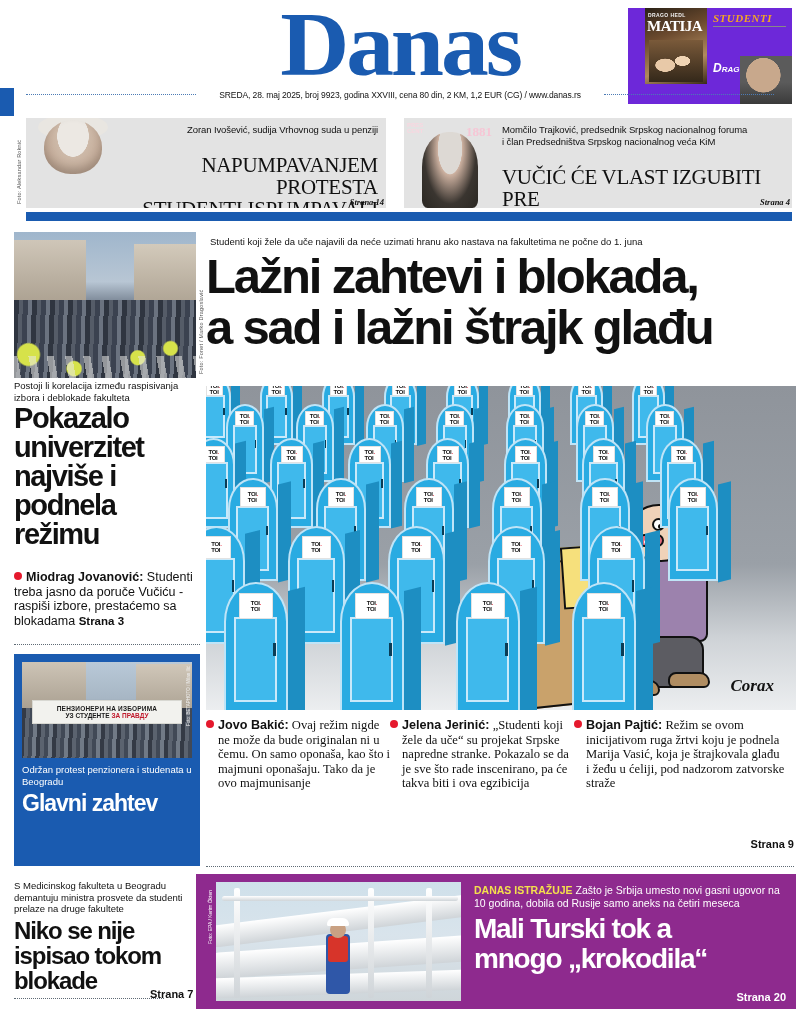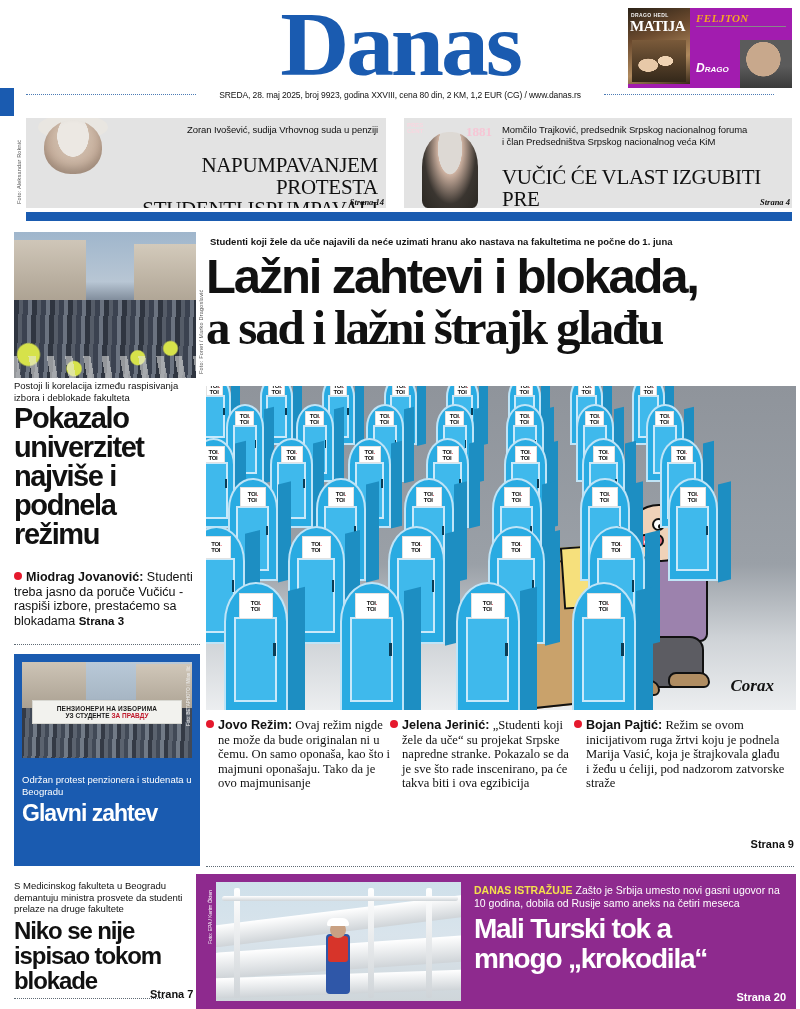--- a/index.html
+++ b/index.html
@@ -15,22 +15,22 @@
   
   .masthead { position:absolute; left:0; top:0; width:800px; height:108px; }
   .logo {
     position:absolute; left:180px; top:2px; width:440px; height:84px;
     font-family:"Liberation Serif", serif;
     font-weight:700; font-size:92px; line-height:84px;
     color:#1a5bb0; letter-spacing:-3px; text-align:center;
     transform: scaleX(1.04);
   }
   .feljton-box {
-    position:absolute; right:8px; top:8px; width:164px; height:80px;
-    background:#a21caf; display:flex; overflow:hidden;
+    position:absolute; right:8px; top:8px; width:164px; height:96px;
+    background:#6d28d9; display:flex; overflow:hidden;padding-left:17px;
   }
   .feljton-cover {
     width:62px; height:76px; position:relative;
     background:linear-gradient(160deg,#2b2217 0%, #6b4a2e 35%, #b08a5e 70%, #3a2b1a 100%);
     overflow:hidden;
   }
   .fc-t1 { position:absolute; top:4px; left:3px; font-size:5px; font-weight:700; color:#f2f2f2; letter-spacing:.4px;}
   .fc-t2 { position:absolute; top:10px; left:2px; font-size:15px; font-weight:700; color:#fff; font-family:"Liberation Serif",serif; letter-spacing:-.5px;}
   .fc-people { position:absolute; bottom:2px; left:4px; width:54px; height:42px;
     background:radial-gradient(ellipse at 30% 60%, #e8c9a8 0 18%, transparent 19%),
@@ -98,26 +98,26 @@
     background:
       radial-gradient(circle at 8% 70%, #d6e24a 0 6%, transparent 7%),
       radial-gradient(circle at 33% 88%, #d6e24a 0 5%, transparent 6%),
       radial-gradient(circle at 68% 74%, #d6e24a 0 5%, transparent 6%),
       radial-gradient(circle at 86% 62%, #d6e24a 0 4%, transparent 5%),
       repeating-linear-gradient(92deg, #2f3540 0 5px, #555c68 5px 9px, #3b4250 9px 14px, #6b7380 14px 18px);
   }
   .lp-zebra{ position:absolute; left:0; bottom:0; width:100%; height:22px;
     background: repeating-linear-gradient(80deg, #e8e8e6 0 7px, transparent 7px 18px); opacity:.55;}
 
-  .lead-kicker { position:absolute; left:210px; top:236px; width:585px; font-size:9.5px; line-height:12px;font-weight:bold; }
+  .lead-kicker { position:absolute; left:210px; top:236px; width:585px; font-size:9.5px; line-height:12px; }
   .lead-head {
     position:absolute; left:206px; top:252px; width:590px;
     font-size:49px; line-height:49px; font-weight:700; letter-spacing:-2.2px; color:#111;
   }
-  .lead-head .l2 { margin-top:2px;font-family:Liberation Serif, serif; }
+  .lead-head .l2 { margin-top:2px; }
 
   .lead-caption { position:absolute; left:14px; top:380px; width:184px; font-size:9.5px; line-height:11.5px; }
   .left-head {
     position:absolute; left:14px; top:404px; width:186px;
     font-size:29px; line-height:29px; font-weight:700; letter-spacing:-1.4px;
   }
   .bullet-red { display:inline-block; width:8px; height:8px; border-radius:50%; background:#e5192d; vertical-align:1px; margin-right:4px; }
   .left-deck {
     position:absolute; left:14px; top:570px; width:186px;
     font-size:12.5px; line-height:14.5px; font-family:"Liberation Sans", sans-serif;
@@ -134,21 +134,21 @@
   .bb-bldR{ position:absolute; right:0; top:2px; width:56px; height:54px; background:linear-gradient(180deg,#d0c7b9,#a69c8d);}
   .bb-crowd{ position:absolute; left:0; right:0; bottom:0; height:50px;
     background: repeating-linear-gradient(93deg,#343a45 0 4px,#5b636f 4px 8px,#414956 8px 12px,#717a86 12px 16px);}
   .bb-banner{ position:absolute; left:10px; top:38px; width:150px; height:24px; background:#f2f2ee; border:1px solid #d8d8d2;
     display:flex; flex-direction:column; align-items:center; justify-content:center; }
   .bb-b1{ font-size:6.5px; font-weight:700; color:#c0182b; letter-spacing:.2px; }
   .bb-b1 span{ color:#1b1b1b; }
   .bb-b2{ font-size:6.5px; font-weight:700; color:#1b1b1b; }
   .bb-b2 span{ color:#c0182b; }
   .bb-credit{ position:absolute; right:1px; top:4px; writing-mode:vertical-rl; transform:rotate(180deg); font-size:4.5px; color:#eee;}
-  .bb-kicker { color:#fff; font-size:9.5px; line-height:11.5px; margin-top:16px; }
+  .bb-kicker { color:#fff; font-size:9.5px; line-height:11.5px; margin-top:6px; }
   .bb-head { color:#fff; font-size:23px; line-height:23px; font-weight:700; letter-spacing:-1px; margin-top:5px; }
   .bb-head .pgw { font-size:12px; letter-spacing:0; }
 
   
   .bl-kicker { position:absolute; left:14px; top:880px; width:186px; font-size:9.5px; line-height:11.5px; }
   .bl-head { position:absolute; left:14px; top:918px; width:190px; font-size:24px; line-height:25px; font-weight:700; letter-spacing:-1.1px;}
   .bl-page { position:absolute; left:150px; top:988px; font-size:11px; font-weight:700;}
   .hr-dot-bl { position:absolute; left:14px; top:998px; width:150px; border-top:1.5px dotted #5f6b75; }
 
   
@@ -222,21 +222,21 @@
   <div class="masthead">
     <div class="logo">Danas</div>
 
     <div class="feljton-box">
       <div class="feljton-cover">
         <div class="fc-t1">DRAGO HEDL</div>
         <div class="fc-t2">MATIJA</div>
         <div class="fc-people"></div>
       </div>
       <div class="feljton-right">
-        <div class="fj-title">FELJTON</div>
+        <div class="fj-title">STUDENTI</div>
         <div class="fj-rule"></div>
         <div class="fj-name">Drago</div>
         <div class="fj-name">Hedl</div>
         <div class="fj-book">MATIJA</div>
         <div class="fj-page">Str. 19</div>
         <div class="fj-face"></div>
       </div>
     </div>
 
     <div class="blue-tab"></div>
@@ -717,21 +717,21 @@
       <div class="cm-head">
         <div class="cm-eye"></div>
         <div class="cm-mouth"></div>
       </div>
     </div>
     <div class="cm-sign">Corax</div>
   </div>
 
   <div class="quotes">
     <div class="qcol q1">
-      <span class="qbul"></span><b>Jovo Režim:</b><span> Ovaj režim nigde ne može da bude originalan ni u čemu. On samo oponaša, kao što i majmuni oponašaju. Tako da je ovo majmunisanje</span>
+      <span class="qbul"></span><b>Jovo Bakić:</b><span> Ovaj režim nigde ne može da bude originalan ni u čemu. On samo oponaša, kao što i majmuni oponašaju. Tako da je ovo majmunisanje</span>
     </div>
     <div class="qcol q2">
       <span class="qbul"></span><b>Jelena Jerinić:</b><span> „Studenti koji žele da uče“ su projekat Srpske napredne stranke. Pokazalo se da je sve što rade inscenirano, pa će takva biti i ova egzibicija</span>
     </div>
     <div class="qcol q3">
       <span class="qbul"></span><b>Bojan Pajtić:</b><span> Režim se ovom inicijativom ruga žrtvi koju je podnela Marija Vasić, koja je štrajkovala glađu i žeđu u ćeliji, pod nadzorom zatvorske straže</span>
     </div>
     <div class="q-page">Strana 9</div>
   </div>
   <div class="hr-dot-q"></div>

